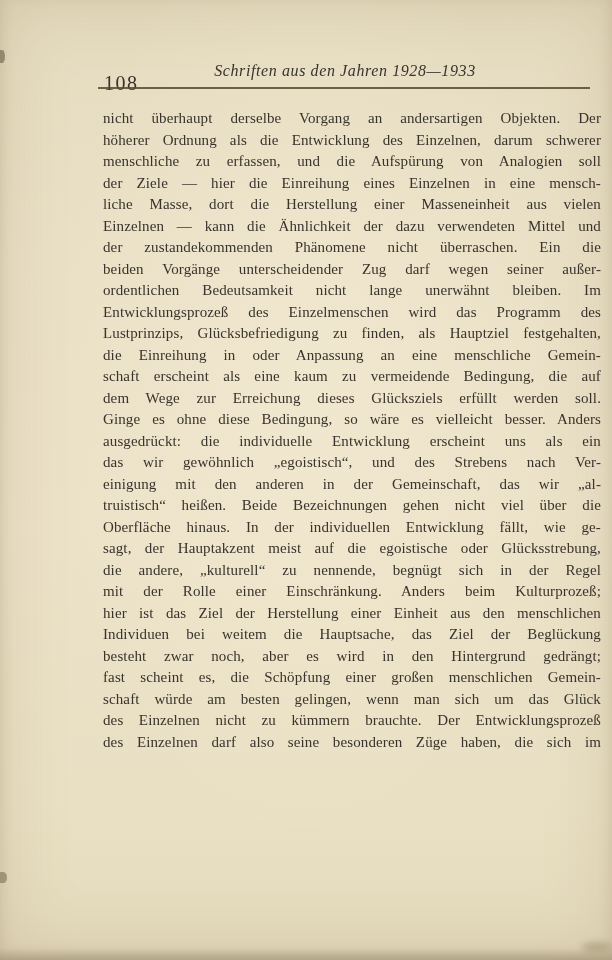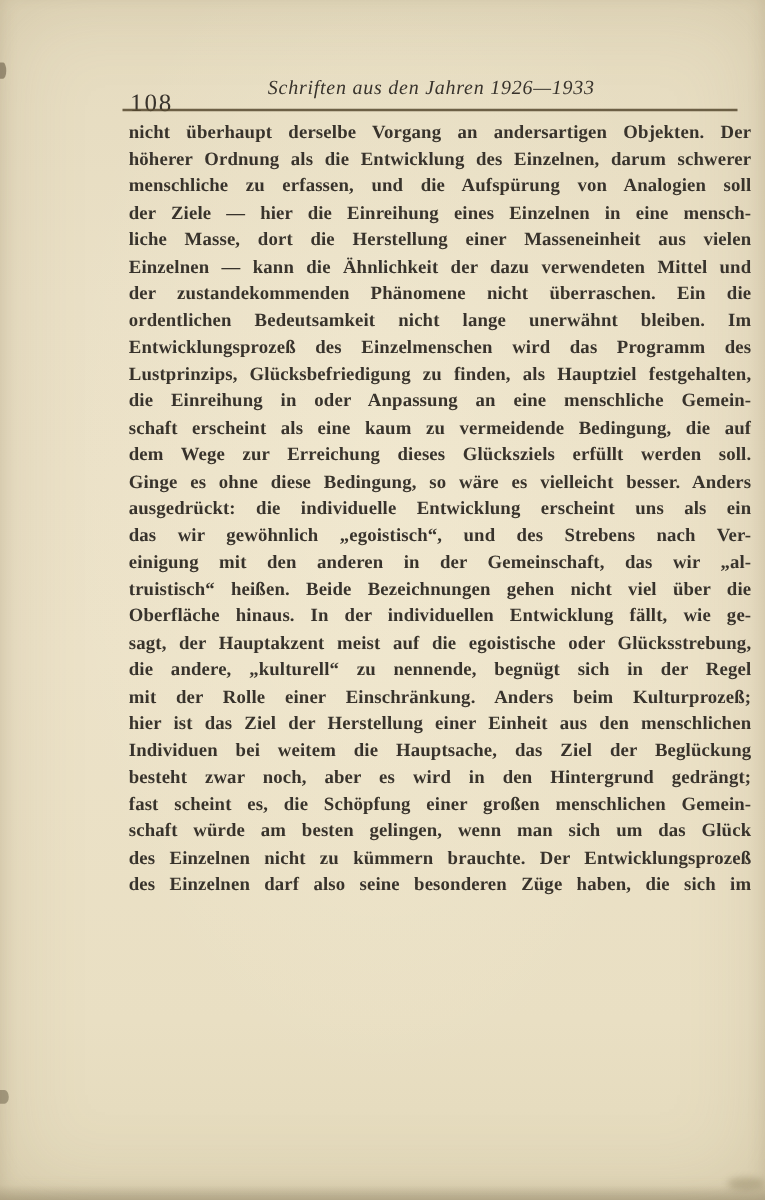--- a/index.html
+++ b/index.html
@@ -53,23 +53,22 @@
     width: 492px;
     height: 1.6px;
     background: #56492f;
     opacity: 0.85;
   }
 
   
   .body-text {
     position: absolute;
     left: 103px;
-    top: 96px;
+    top: 108px;
     width: 498px;
-    font-weight: bold;
   }
   .text-line {
     height: 21.5px;
     line-height: 21.5px;
     font-size: 15px;
     letter-spacing: 0.12px;
     text-align: justify;
     text-align-last: justify;
     white-space: normal;
     overflow: hidden;
@@ -107,21 +106,21 @@
     background: linear-gradient(180deg, rgba(90,78,50,0) 0%, rgba(90,78,50,0.22) 100%);
   }
 </style>
 </head>
 <body>
 
 <div class="page">
 
   <div class="header">
     <span class="page-number">108</span>
-    <span class="running-title">Schriften aus den Jahren 1926—1933</span>
+    <span class="running-title">Schriften aus den Jahren 1928—1933</span>
   </div>
 
   <div class="header-rule"></div>
 
   <div class="body-text">
 
       <div class="text-line">nicht überhaupt derselbe Vorgang an andersartigen Objekten. Der</div>
 
 
       <div class="text-line">höherer Ordnung als die Entwicklung des Einzelnen, darum schwerer</div>
@@ -130,20 +129,21 @@
 
 
       <div class="text-line">der Ziele — hier die Einreihung eines Einzelnen in eine mensch-</div>
 
       <div class="text-line">liche Masse, dort die Herstellung einer Masseneinheit aus vielen</div>
 
       <div class="text-line">Einzelnen — kann die Ähnlichkeit der dazu verwendeten Mittel und</div>
 
       <div class="text-line">der zustandekommenden Phänomene nicht überraschen. Ein die</div>
 
+      <div class="text-line">beiden Vorgänge unterscheidender Zug darf wegen seiner außer-</div>
 
       <div class="text-line">ordentlichen Bedeutsamkeit nicht lange unerwähnt bleiben. Im</div>
 
       <div class="text-line">Entwicklungsprozeß des Einzelmenschen wird das Programm des</div>
 
       <div class="text-line">Lustprinzips, Glücksbefriedigung zu finden, als Hauptziel festgehalten,</div>
 
       <div class="text-line">die Einreihung in oder Anpassung an eine menschliche Gemein-</div>
 
       <div class="text-line">schaft erscheint als eine kaum zu vermeidende Bedingung, die auf</div>

